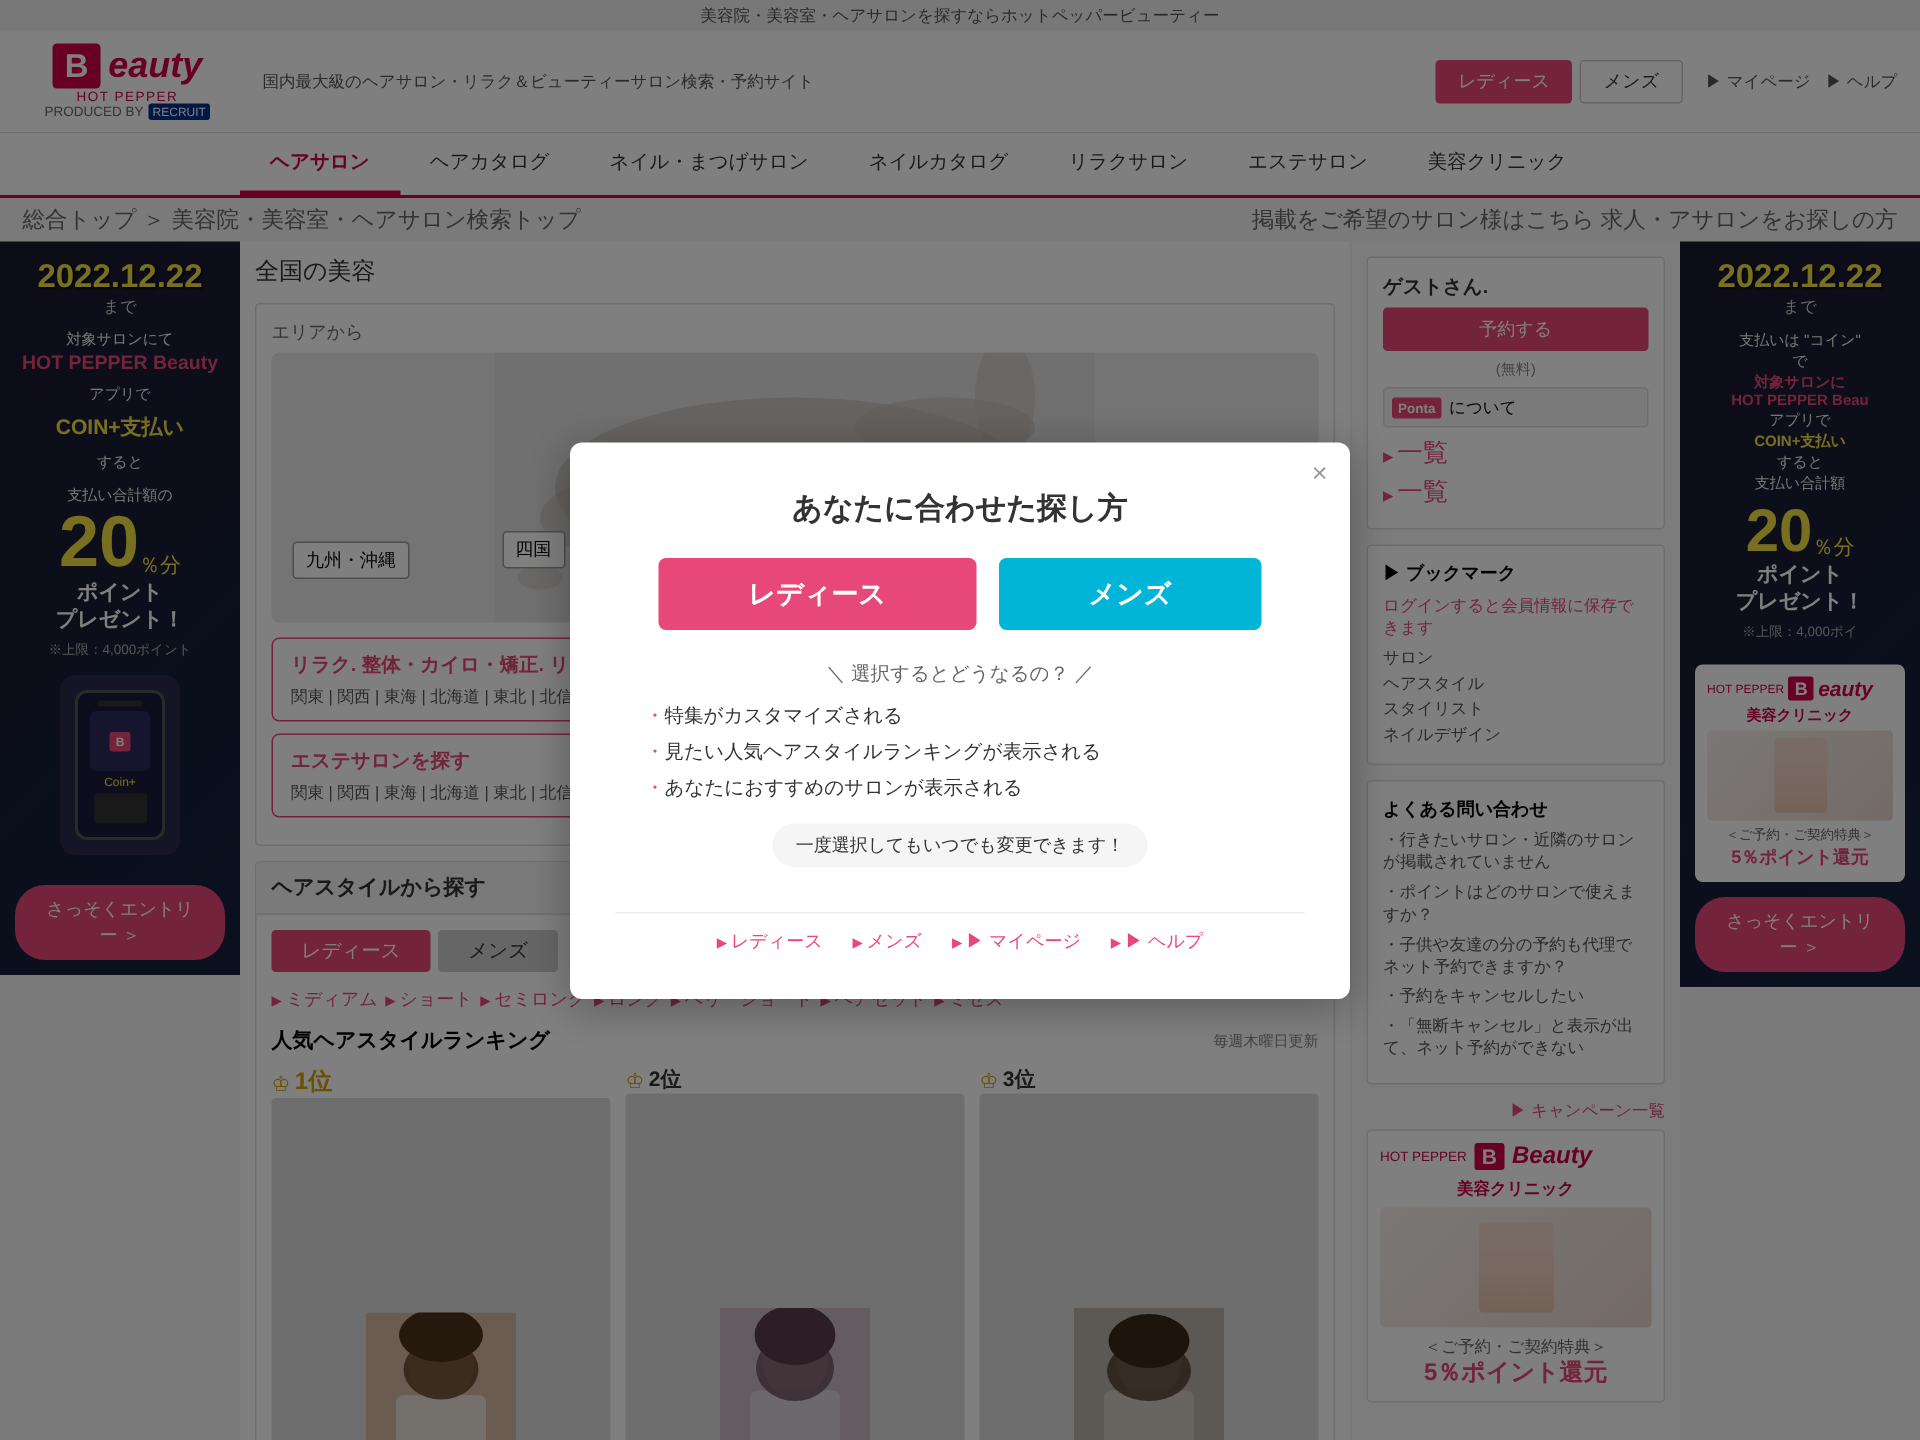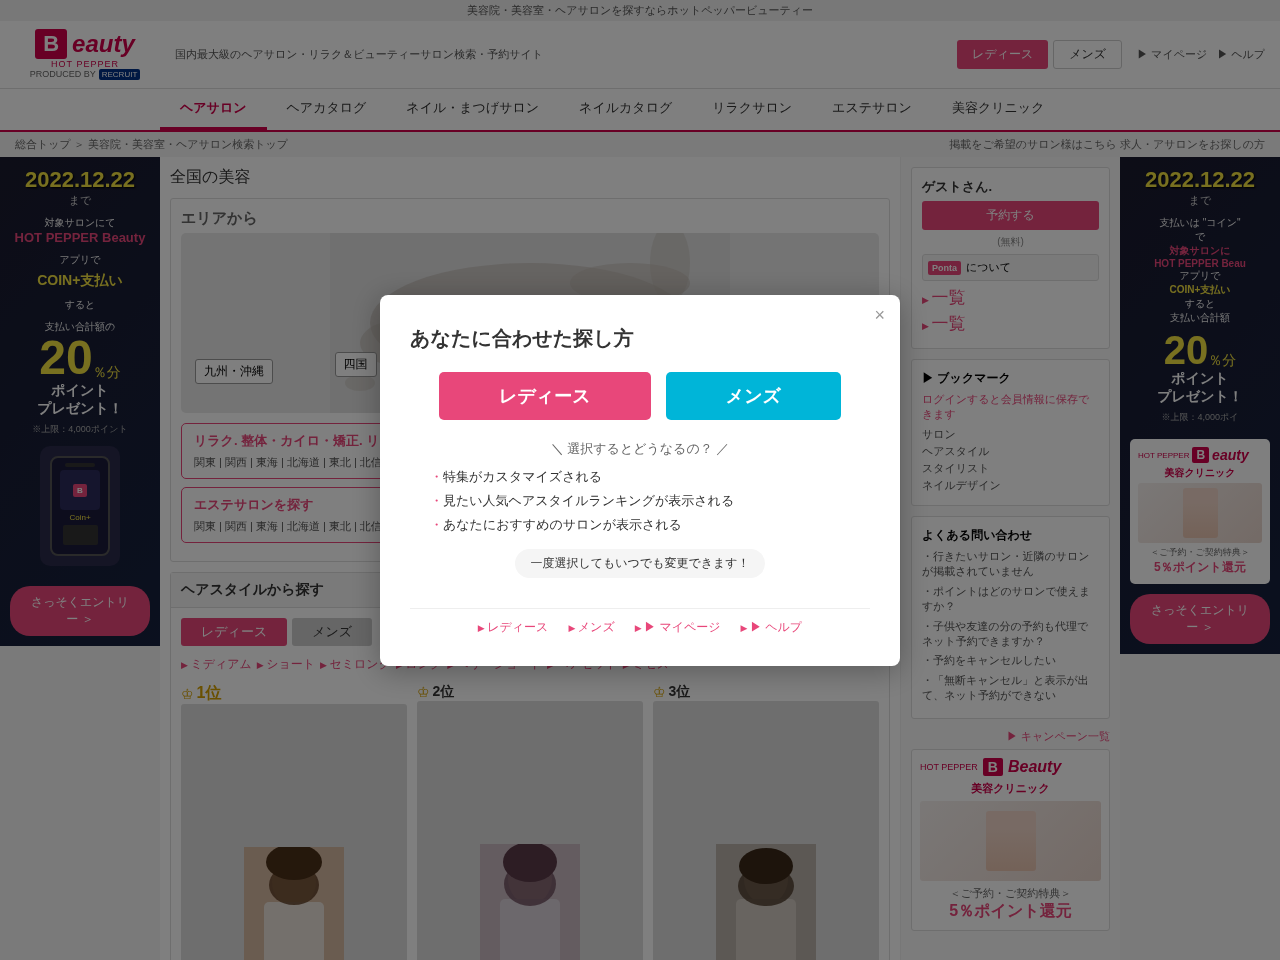--- a/index.html
+++ b/index.html
@@ -24,21 +24,21 @@
     .btn-mens-sm { background: white; color: #333; border: 1px solid #ccc; padding: 5px 15px; border-radius: 3px; font-size: 12px; cursor: pointer; }
     .header-links { font-size: 11px; color: #555; display: flex; gap: 10px; }
     .header-links a { color: #555; text-decoration: none; }
     
     
     .nav { background: white; display: flex; border-bottom: 2px solid #d0004a; padding: 0 160px; }
     .nav-item { padding: 10px 20px; font-size: 13px; color: #333; cursor: pointer; border-bottom: 3px solid transparent; text-decoration: none; display: block; }
     .nav-item.active { border-bottom: 3px solid #d0004a; color: #d0004a; font-weight: bold; }
     
     
-    .breadcrumb-bar { background: #f5f5f5; padding: 5px 15px; font-size: 11px; color: #666; display: flex; justify-content: space-between; }
+    .breadcrumb-bar { background: #f5f5f5; padding: 5px 15px; font-size: 15px; color: #666; display: flex; justify-content: space-between; }
     
     
     .main-layout { display: flex; gap: 0; }
     
     
     .left-ad { width: 160px; min-width: 160px; }
     .ad-campaign { background: linear-gradient(135deg, #1a1a2e, #16213e); color: white; padding: 10px; text-align: center; min-height: 480px; position: relative; }
     .ad-date { font-size: 22px; font-weight: bold; color: #f0e040; text-shadow: 1px 1px 2px #000; }
     .ad-until { font-size: 11px; color: #ccc; }
     .ad-text1 { font-size: 10px; color: #eee; margin-top: 8px; line-height: 1.4; }
@@ -55,21 +55,21 @@
     .content { flex: 1; padding: 10px; background: white; min-width: 0; }
     
     
     .right-sidebar { width: 220px; min-width: 220px; padding: 10px; background: #f9f9f9; border-left: 1px solid #eee; }
     
     
     .right-ad { width: 160px; min-width: 160px; }
     .right-ad-inner { background: linear-gradient(135deg, #1a1a2e, #16213e); color: white; padding: 10px; min-height: 480px; text-align: center; }
     
     .area-search { background: white; border: 1px solid #ddd; border-radius: 3px; padding: 10px; margin-bottom: 10px; }
-    .area-label { font-size: 15px; color: #666; margin-bottom: 5px; font-weight: bold; }
+    .area-label { font-size: 12px; color: #666; margin-bottom: 5px; }
     
     
     .map-container { position: relative; width: 100%; height: 180px; background: #e8e8e8; border-radius: 5px; overflow: hidden; margin-bottom: 10px; }
     .map-label { position: absolute; background: white; border: 1px solid #999; border-radius: 3px; padding: 3px 8px; font-size: 12px; cursor: pointer; white-space: nowrap; }
     
     
     .hairstyle-section { border: 1px solid #ddd; border-radius: 3px; padding: 10px; margin-bottom: 10px; }
     .section-header { background: #f5f5f5; margin: -10px -10px 10px; padding: 8px 10px; font-size: 14px; font-weight: bold; color: #333; border-bottom: 1px solid #ddd; }
     .gender-tabs { display: flex; gap: 5px; margin-bottom: 10px; }
     .tab-ladies { background: #e8477a; color: white; border: none; padding: 5px 20px; border-radius: 3px; font-size: 13px; cursor: pointer; }
@@ -121,21 +121,21 @@
     .clinic-subtitle { font-size: 11px; color: #d0004a; font-weight: bold; }
     .clinic-img { width: 100%; height: 80px; background: linear-gradient(135deg, #f5f0ee, #e8d5cc); border-radius: 3px; display: flex; align-items: center; justify-content: center; margin: 5px 0; }
     .clinic-doctor { width: 50px; height: 60px; background: linear-gradient(180deg, #f0d5c8 30%, #e8c4b0); border-radius: 3px; }
     .clinic-offer { font-size: 11px; color: #666; }
     .clinic-percent { font-size: 16px; font-weight: bold; color: #e8477a; }
     
     
     .modal-overlay { position: fixed; top: 0; left: 0; width: 100%; height: 100%; background: rgba(0,0,0,0.5); display: flex; align-items: center; justify-content: center; z-index: 1000; }
     .modal { background: white; border-radius: 8px; padding: 30px; width: 520px; max-width: 90%; position: relative; box-shadow: 0 5px 30px rgba(0,0,0,0.3); }
     .modal-close { position: absolute; top: 10px; right: 15px; font-size: 18px; color: #999; cursor: pointer; background: none; border: none; }
-    .modal-title { text-align: left; font-size: 20px; font-weight: bold; color: #333; margin-bottom: 20px; }
+    .modal-title { text-align: center; font-size: 20px; font-weight: bold; color: #333; margin-bottom: 20px; }
     .modal-gender-btns { display: flex; gap: 15px; justify-content: center; margin-bottom: 20px; }
     .btn-ladies-lg { background: #e8477a; color: white; border: none; padding: 12px 60px; border-radius: 5px; font-size: 18px; font-weight: bold; cursor: pointer; }
     .btn-mens-lg { background: #00b5d8; color: white; border: none; padding: 12px 60px; border-radius: 5px; font-size: 18px; font-weight: bold; cursor: pointer; }
     .modal-question { text-align: center; font-size: 13px; color: #666; margin-bottom: 10px; }
     .modal-question::before { content: '＼ '; }
     .modal-question::after { content: ' ／'; }
     .modal-benefits { font-size: 13px; color: #333; margin-bottom: 15px; padding: 0 20px; }
     .modal-benefit { margin-bottom: 6px; }
     .modal-benefit::before { content: '・'; color: #e8477a; }
     .modal-note { text-align: center; background: #f5f5f5; padding: 6px 15px; border-radius: 20px; font-size: 12px; color: #333; display: inline-block; margin: 0 auto 15px; }
@@ -306,20 +306,24 @@
         <a href="#" class="style-link">ミディアム</a>
         <a href="#" class="style-link">ショート</a>
         <a href="#" class="style-link">セミロング</a>
         <a href="#" class="style-link">ロング</a>
         <a href="#" class="style-link">ベリーショート</a>
         <a href="#" class="style-link">ヘアセット</a>
         <a href="#" class="style-link">ミセス</a>
       </div>
 
       <div class="ranking-section">
+        <div class="ranking-header">
+          <span class="ranking-title">人気ヘアスタイルランキング</span>
+          <span class="ranking-update">毎週木曜日更新</span>
+        </div>
         <div class="rank-items">
           <div class="rank-item">
             <div style="display:flex;align-items:center;gap:3px;">
               <span class="rank-crown">♔</span>
               <span class="rank-num first">1位</span>
             </div>
             <div class="rank-img">
               <svg width="100%" height="140" viewBox="0 0 100 140">
                 <rect width="100" height="140" fill="#d4b8a0"></rect>
                 <ellipse cx="50" cy="35" rx="22" ry="25" fill="#f0d0b0"></ellipse>

